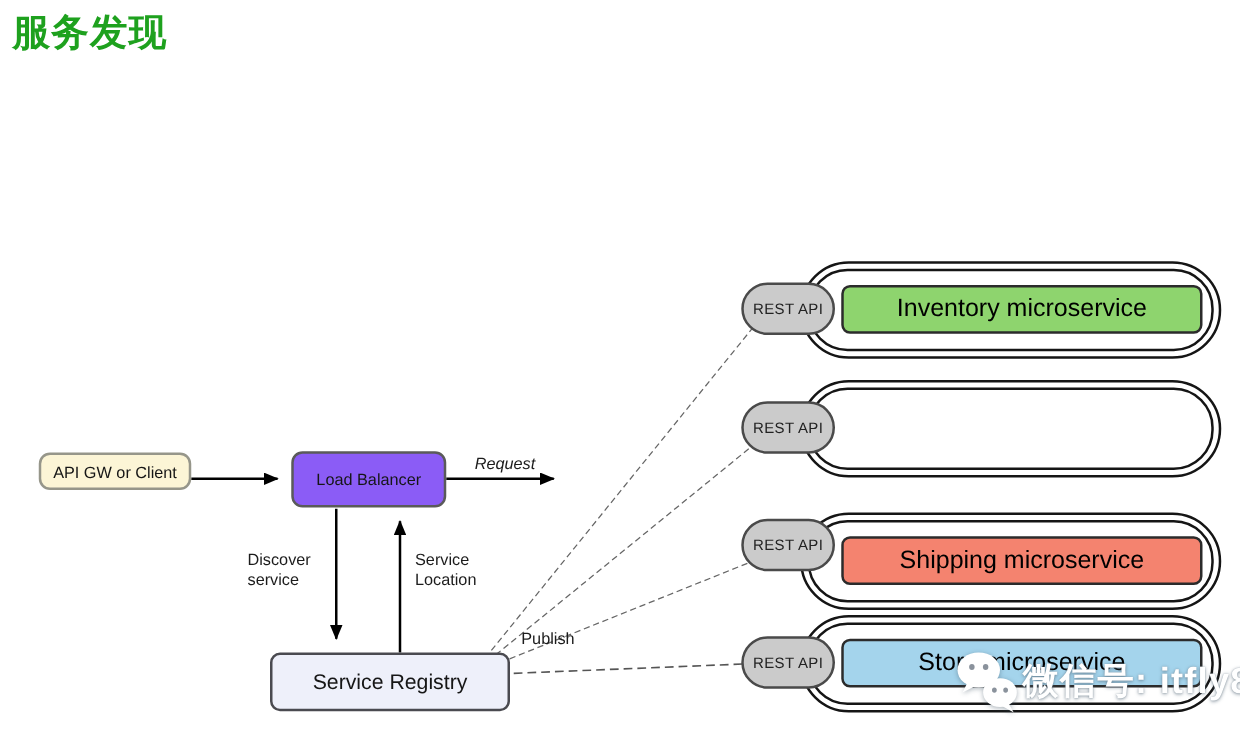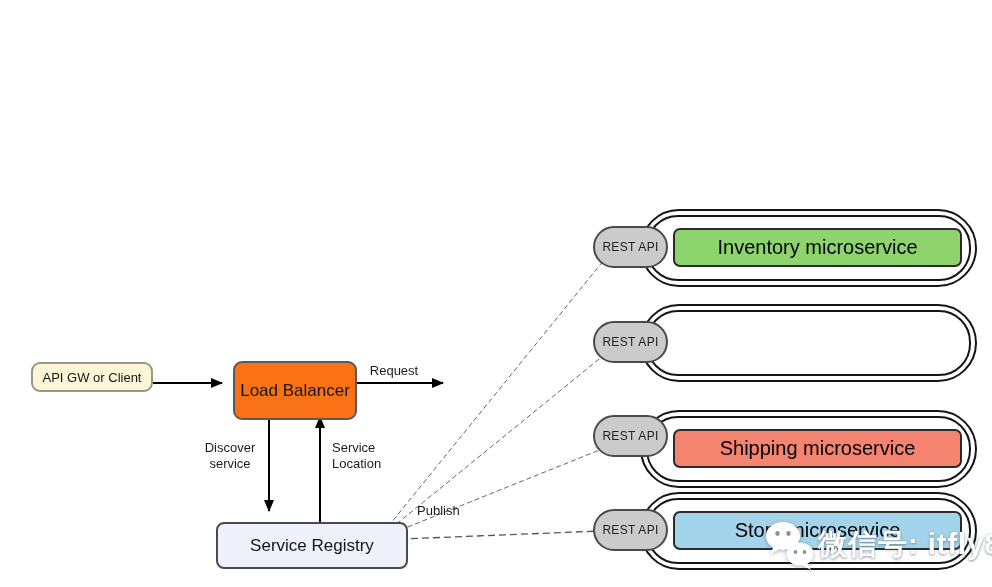--- a/index.html
+++ b/index.html
@@ -15,32 +15,32 @@
   .edge-layer { position:absolute; left:0; top:0; z-index:1; }
   .node {
     position:absolute; display:flex; align-items:center; justify-content:center;
     text-align:center; color:#161616; z-index:2;
   }
   .node-apigw {
     left:31px; top:362px; width:122px; height:30px;
     background:#fcf5d6; border:2px solid #96968a; border-radius:9px; font-size:13px;
   }
   .node-lb {
-    left:233px; top:361px; width:124px; height:59px;
-    background:#f97316; border:2px solid #5a5a5a; border-radius:9px; font-size:17px;
+    left:233px; top:361px; width:124px; height:45px;
+    background:#8b5cf6; border:2px solid #5a5a5a; border-radius:9px; font-size:13px;
   }
   .node-registry {
     left:216px; top:522px; width:192px; height:47px;
     background:#eef0fa; border:2px solid #4a4a50; border-radius:8px; font-size:17px;
   }
   .edge-label {
     position:absolute; font-size:13px; color:#1c1c1c; z-index:3; line-height:16px;
   }
-  .lbl-request  { left:361px; top:363px; width:66px; text-align:center; }
-  .lbl-discover { left:198px; top:440px; width:64px; text-align:center; }
+  .lbl-request  { left:371px; top:363px; width:66px; text-align:center;font-style:italic; }
+  .lbl-discover { left:198px; top:440px; width:64px; }
   .lbl-location { left:332px; top:440px; text-align:left; }
   .lbl-publish  { left:417px; top:503px; }
   .svc-row { position:absolute; left:640px; width:337px; height:78px; z-index:2; }
   .svc-outer {
     position:absolute; left:0; top:0; right:0; bottom:0;
     border:2px solid #151515; border-radius:39px; background:#ffffff;
   }
   .svc-inner {
     position:absolute; left:6px; top:6px; right:6px; bottom:6px;
     border:2px solid #151515; border-radius:32px; background:#ffffff;
@@ -68,20 +68,21 @@
     font-size:29px; font-weight:bold; color:#ffffff; white-space:nowrap;
     text-shadow:0 1px 3px rgba(80,100,115,0.65), 0 0 1px rgba(120,135,150,0.6);
     margin-left:0px; letter-spacing:1px;
   }
 </style>
 </head>
 <body>
 
 <div class="canvas">
 
+  <div class="page-title">服务发现</div>
 
   <svg class="edge-layer" width="992" height="587">
     <defs>
       <marker id="arrow" markerUnits="userSpaceOnUse" markerWidth="13" markerHeight="10" refX="11" refY="5" orient="auto">
         <path d="M0,0 L12,5 L0,10 z" fill="#000"></path>
       </marker>
     </defs>
     <line x1="153" y1="383" x2="222" y2="383" stroke="#000" stroke-width="2" marker-end="url(#arrow)"></line>
     <line x1="357" y1="383" x2="443" y2="383" stroke="#000" stroke-width="2" marker-end="url(#arrow)"></line>
     <line x1="269" y1="407" x2="269" y2="511" stroke="#000" stroke-width="2" marker-end="url(#arrow)"></line>

